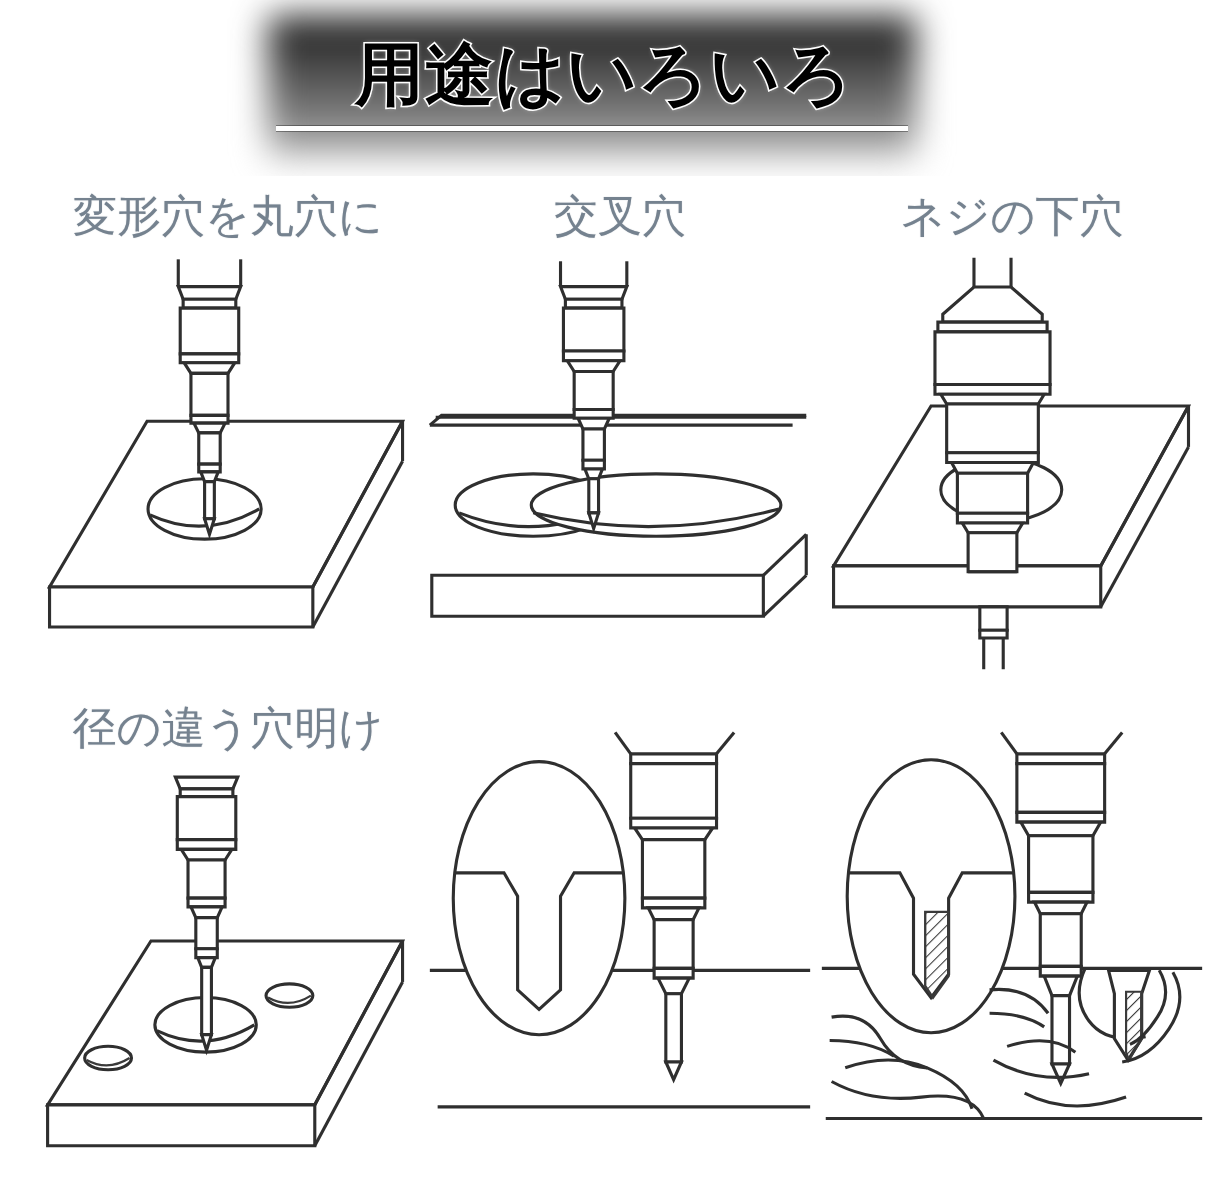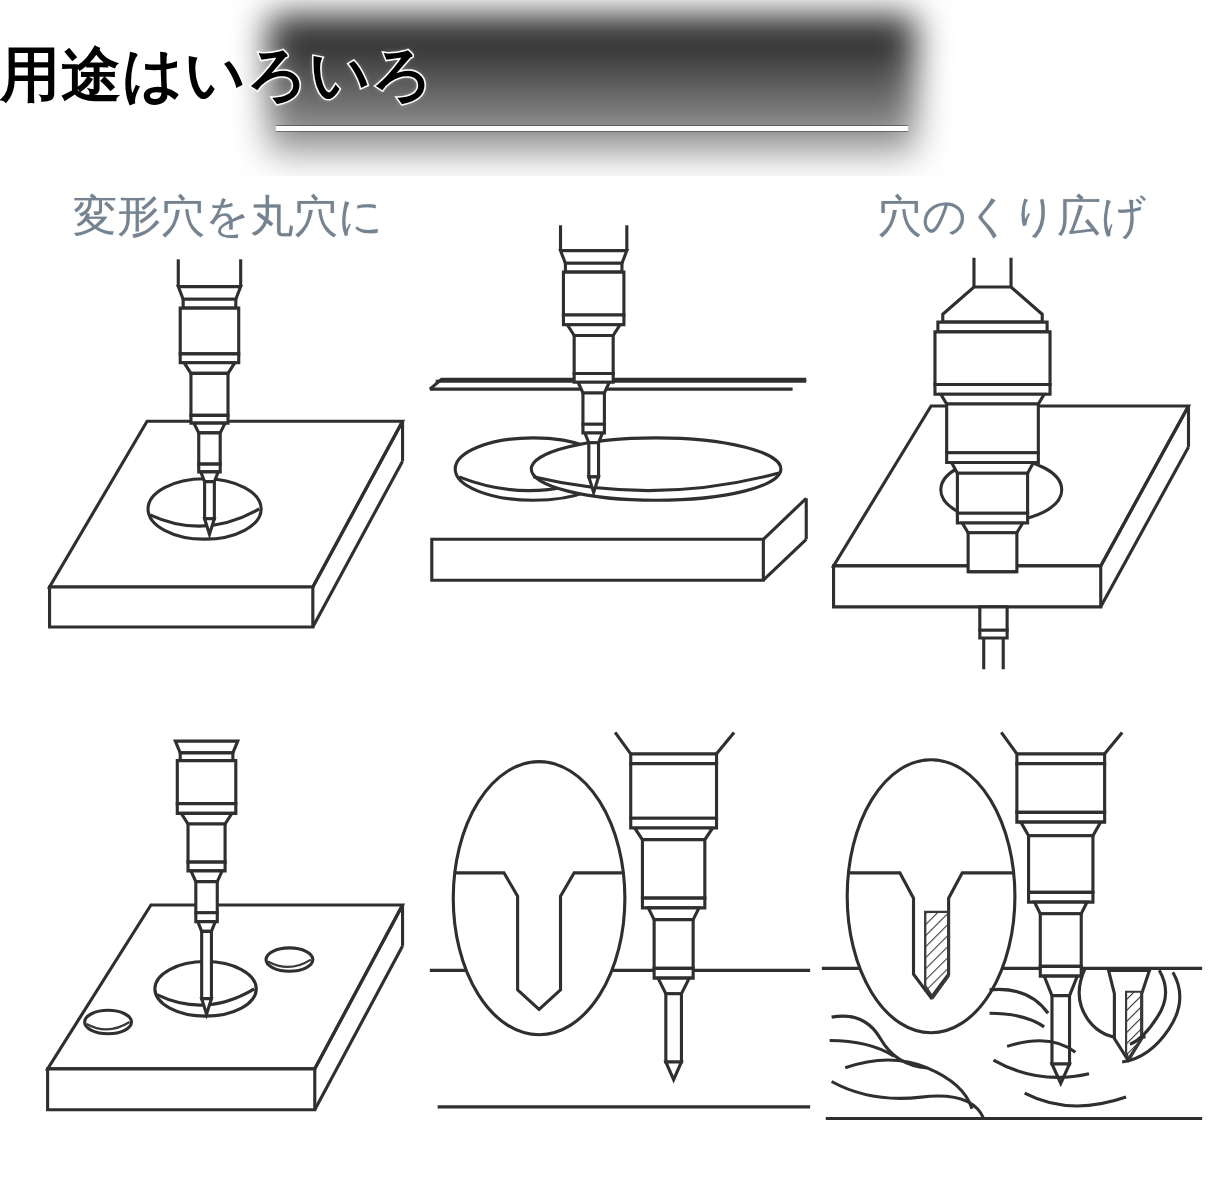--- a/index.html
+++ b/index.html
@@ -35,24 +35,24 @@
         #8e8e8e 80%,
         #b4b4b4 94%,
         #d2d2d2 100%);
     filter: blur(17px);
     border-radius: 6px;
   }
   #banner-title {
     position: absolute;
     left: 0; top: 26px;
     width: 1208px;
-    text-align: left;
+    text-align: center;
     font-family: "DejaVu Sans", "Liberation Sans", sans-serif;
     font-weight: bold;
-    font-size: 60px;
+    font-size: 69px;
     line-height: 96px;
     letter-spacing: 1px;
     color: #000000;
     -webkit-text-stroke: 3px #ffffff;
     paint-order: stroke fill;
     text-shadow:
        0 0 2px #ffffff,
        0 0 5px rgba(255,255,255,.55);
     white-space: nowrap;
   }
@@ -153,20 +153,21 @@
           <path class="ln fillw" d="M173 224 L191 224 L187 234 L177 234 Z"></path>
           <path class="ln fillw" d="M177 234 L187 234 L187 272 L177 272 Z"></path>
 
           <path class="ln fillw" d="M177 272 L187 272 L182 288 Z"></path>
         </g>
       </svg>
     </div>
   </div>
 
   <div class="panel">
+    <div class="panel-label">交叉穴</div>
     <div class="panel-art">
       <svg viewBox="0 0 402 440" preserveAspectRatio="xMidYMid meet">
         <g>
           <path class="ln fillw" d="M12 168 L392 168 L392 168"></path>
           <path class="ln" d="M6 176 L18 166 L392 166"></path>
           <path class="ln" d="M6 176 L378 176"></path>
           <path class="ln fillw" d="M8 330 L348 330 L348 372 L8 372 Z"></path>
           <path class="ln" d="M348 330 L392 288"></path>
           <path class="ln" d="M348 372 L392 330"></path>
           <path class="ln" d="M392 288 L392 330"></path>
@@ -194,21 +195,21 @@
           <path class="ln fillw" d="M163 212 L185 212 L185 221 L163 221 Z"></path>
           <path class="ln fillw" d="M165 221 L183 221 L179 231 L169 231 Z"></path>
           <path class="ln fillw" d="M169 231 L179 231 L179 266 L169 266 Z"></path>
           <path class="ln fillw" d="M169 266 L179 266 L174 282 Z"></path>
         </g>
       </svg>
     </div>
   </div>
 
   <div class="panel">
-    <div class="panel-label">穴のくり広げ</div>
+    <div class="panel-label">ネジの下穴</div>
     <div class="panel-art">
       <svg viewBox="0 0 402 460" preserveAspectRatio="xMidYMid meet">
         <g>
           <path class="ln fillw" d="M118 162 L382 162 L292 326 L18 326 Z"></path>
           <path class="ln fillw" d="M18 326 L292 326 L292 368 L18 368 Z"></path>
           <path class="ln" d="M292 326 L382 162"></path>
           <path class="ln" d="M292 368 L382 204"></path>
           <path class="ln" d="M382 162 L382 204"></path>
         </g>
 
@@ -236,20 +237,21 @@
           <path class="ln fillw" d="M168 368 L196 368 L196 392 L168 392 Z"></path>
           <path class="ln fillw" d="M168 392 L196 392 L196 400 L168 400 Z"></path>
           <path class="ln" d="M172 400 L172 432"></path>
           <path class="ln" d="M192 400 L192 432"></path>
         </g>
       </svg>
     </div>
   </div>
 
   <div class="panel">
+    <div class="panel-label">径の違う穴明け</div>
     <div class="panel-art">
       <svg viewBox="0 0 402 440" preserveAspectRatio="xMidYMid meet">
         <g>
           <path class="ln fillw" d="M122 180 L380 180 L290 348 L16 348 Z"></path>
           <path class="ln fillw" d="M16 348 L290 348 L290 390 L16 390 Z"></path>
           <path class="ln" d="M290 348 L380 180"></path>
           <path class="ln" d="M290 390 L380 222"></path>
           <path class="ln" d="M380 180 L380 222"></path>
         </g>
 

